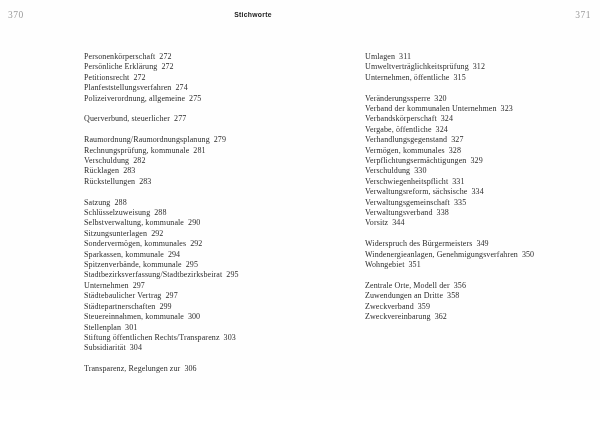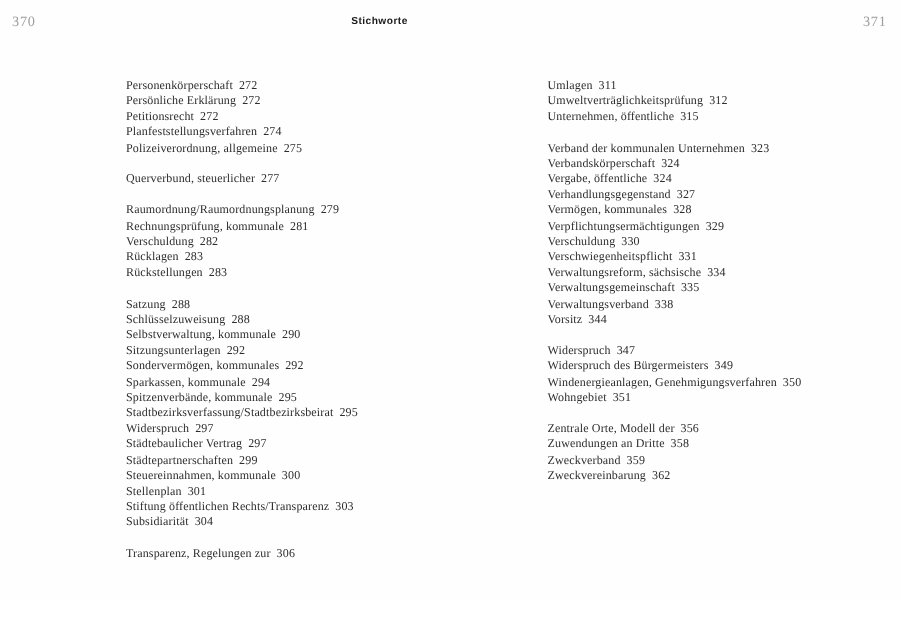--- a/index.html
+++ b/index.html
@@ -86,55 +86,55 @@
       </div>
       <div class="index-group">
         <div class="index-entry"><span class="index-term">Satzung</span><span class="index-page-ref">288</span></div>
         <div class="index-entry"><span class="index-term">Schlüsselzuweisung</span><span class="index-page-ref">288</span></div>
         <div class="index-entry"><span class="index-term">Selbstverwaltung, kommunale</span><span class="index-page-ref">290</span></div>
         <div class="index-entry"><span class="index-term">Sitzungsunterlagen</span><span class="index-page-ref">292</span></div>
         <div class="index-entry"><span class="index-term">Sondervermögen, kommunales</span><span class="index-page-ref">292</span></div>
         <div class="index-entry"><span class="index-term">Sparkassen, kommunale</span><span class="index-page-ref">294</span></div>
         <div class="index-entry"><span class="index-term">Spitzenverbände, kommunale</span><span class="index-page-ref">295</span></div>
         <div class="index-entry"><span class="index-term">Stadtbezirksverfassung/Stadtbezirksbeirat</span><span class="index-page-ref">295</span></div>
-        <div class="index-entry"><span class="index-term">Widerspruch</span><span class="index-page-ref">297</span></div>
+        <div class="index-entry"><span class="index-term">Unternehmen</span><span class="index-page-ref">297</span></div>
         <div class="index-entry"><span class="index-term">Städtebaulicher Vertrag</span><span class="index-page-ref">297</span></div>
         <div class="index-entry"><span class="index-term">Städtepartnerschaften</span><span class="index-page-ref">299</span></div>
         <div class="index-entry"><span class="index-term">Steuereinnahmen, kommunale</span><span class="index-page-ref">300</span></div>
         <div class="index-entry"><span class="index-term">Stellenplan</span><span class="index-page-ref">301</span></div>
         <div class="index-entry"><span class="index-term">Stiftung öffentlichen Rechts/Transparenz</span><span class="index-page-ref">303</span></div>
         <div class="index-entry"><span class="index-term">Subsidiarität</span><span class="index-page-ref">304</span></div>
       </div>
       <div class="index-group">
         <div class="index-entry"><span class="index-term">Transparenz, Regelungen zur</span><span class="index-page-ref">306</span></div>
       </div>
     </div>
 
   <div class="index-column right">
       <div class="index-group">
         <div class="index-entry"><span class="index-term">Umlagen</span><span class="index-page-ref">311</span></div>
         <div class="index-entry"><span class="index-term">Umweltverträglichkeitsprüfung</span><span class="index-page-ref">312</span></div>
         <div class="index-entry"><span class="index-term">Unternehmen, öffentliche</span><span class="index-page-ref">315</span></div>
       </div>
       <div class="index-group">
+        <div class="index-entry"><span class="index-term">Veränderungssperre</span><span class="index-page-ref">320</span></div>
         <div class="index-entry"><span class="index-term">Verband der kommunalen Unternehmen</span><span class="index-page-ref">323</span></div>
         <div class="index-entry"><span class="index-term">Verbandskörperschaft</span><span class="index-page-ref">324</span></div>
         <div class="index-entry"><span class="index-term">Vergabe, öffentliche</span><span class="index-page-ref">324</span></div>
         <div class="index-entry"><span class="index-term">Verhandlungsgegenstand</span><span class="index-page-ref">327</span></div>
         <div class="index-entry"><span class="index-term">Vermögen, kommunales</span><span class="index-page-ref">328</span></div>
         <div class="index-entry"><span class="index-term">Verpflichtungsermächtigungen</span><span class="index-page-ref">329</span></div>
         <div class="index-entry"><span class="index-term">Verschuldung</span><span class="index-page-ref">330</span></div>
         <div class="index-entry"><span class="index-term">Verschwiegenheitspflicht</span><span class="index-page-ref">331</span></div>
         <div class="index-entry"><span class="index-term">Verwaltungsreform, sächsische</span><span class="index-page-ref">334</span></div>
         <div class="index-entry"><span class="index-term">Verwaltungsgemeinschaft</span><span class="index-page-ref">335</span></div>
         <div class="index-entry"><span class="index-term">Verwaltungsverband</span><span class="index-page-ref">338</span></div>
         <div class="index-entry"><span class="index-term">Vorsitz</span><span class="index-page-ref">344</span></div>
       </div>
       <div class="index-group">
-        <div class="index-entry"><span class="index-term">Widerspruch</span><span class="index-page-ref">347</span></div>
         <div class="index-entry"><span class="index-term">Widerspruch des Bürgermeisters</span><span class="index-page-ref">349</span></div>
         <div class="index-entry"><span class="index-term">Windenergieanlagen, Genehmigungsverfahren</span><span class="index-page-ref">350</span></div>
         <div class="index-entry"><span class="index-term">Wohngebiet</span><span class="index-page-ref">351</span></div>
       </div>
       <div class="index-group">
         <div class="index-entry"><span class="index-term">Zentrale Orte, Modell der</span><span class="index-page-ref">356</span></div>
         <div class="index-entry"><span class="index-term">Zuwendungen an Dritte</span><span class="index-page-ref">358</span></div>
         <div class="index-entry"><span class="index-term">Zweckverband</span><span class="index-page-ref">359</span></div>
         <div class="index-entry"><span class="index-term">Zweckvereinbarung</span><span class="index-page-ref">362</span></div>
       </div>

